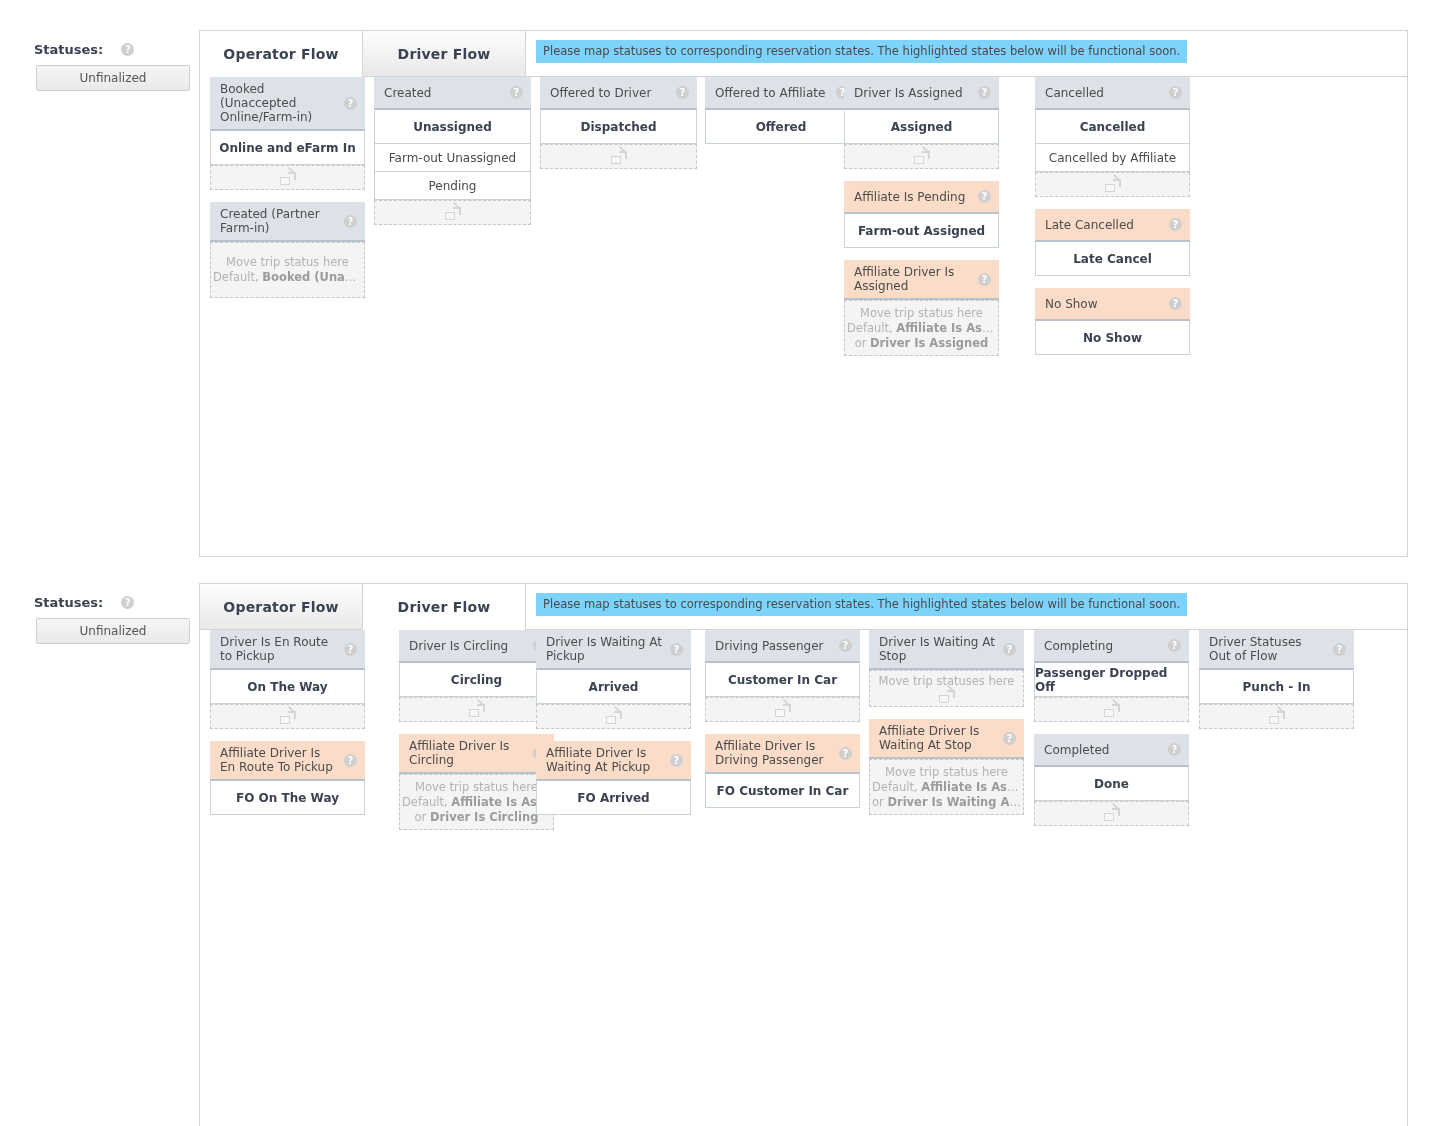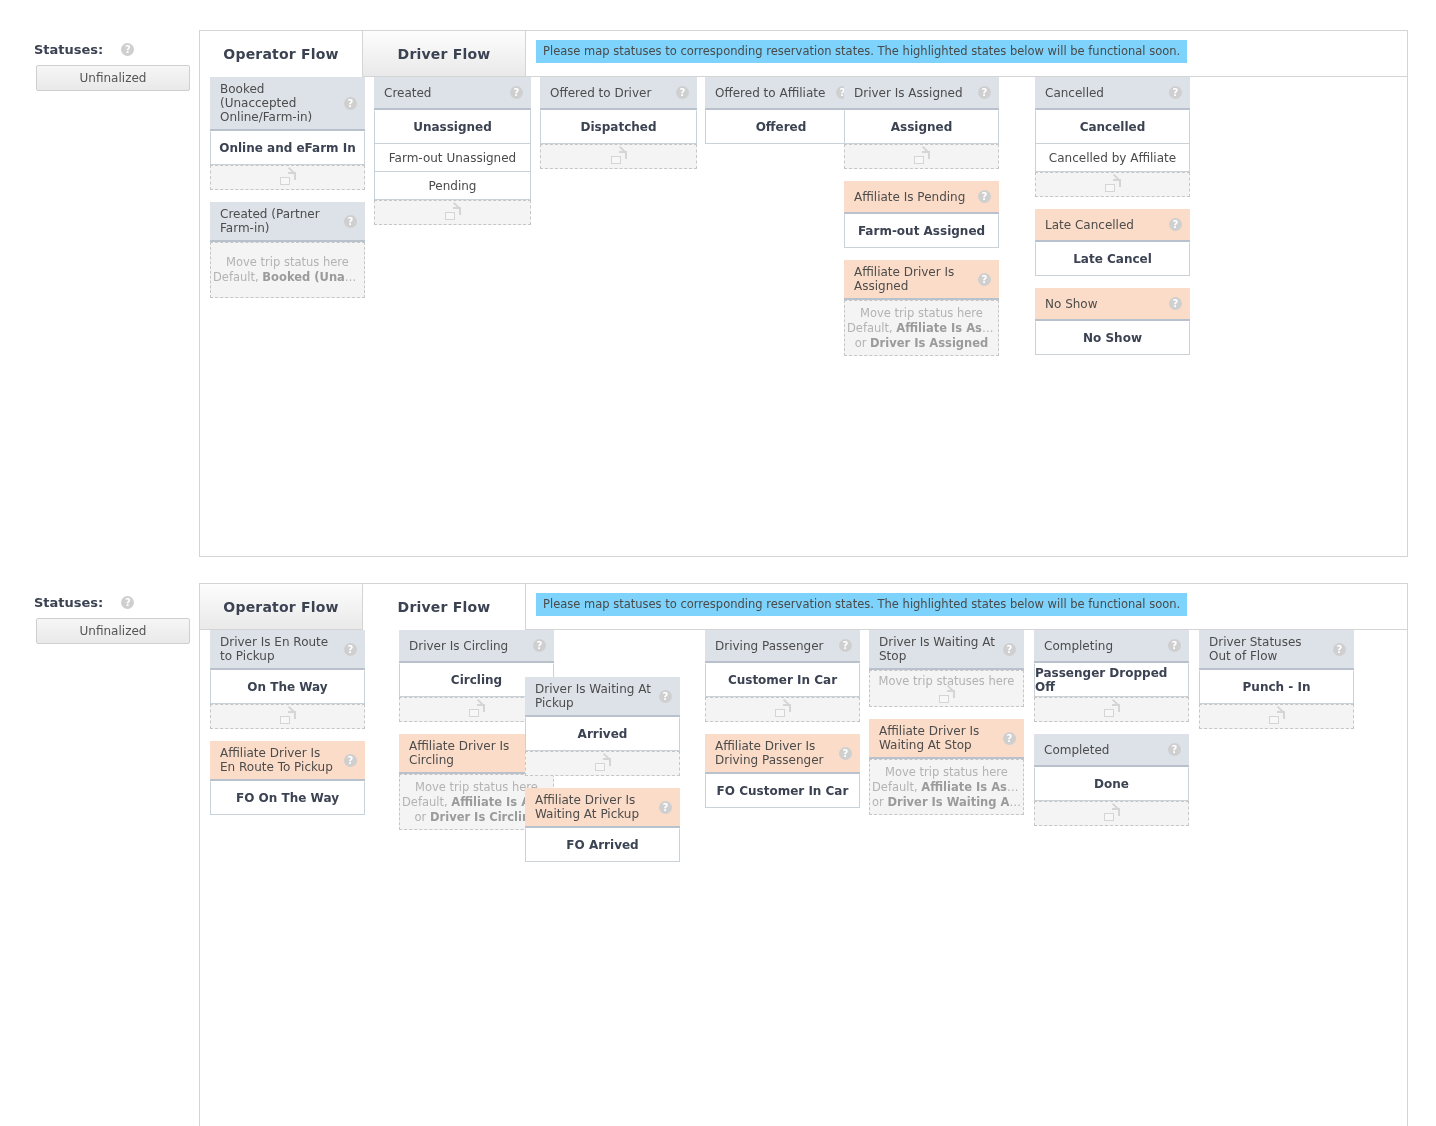--- a/index.html
+++ b/index.html
@@ -399,21 +399,21 @@
               <span class="help">?</span>
             </div>
             <div class="card-body"></div>
             <div class="dropzone empty-big">
               <div class="dz-line">Move trip status here</div>
               <div class="dz-line">Default, <b>Affiliate Is Assig...</b></div>
               <div class="dz-line">or <b>Driver Is Circling</b></div>
             </div>
           </div>
         </div>
-        <div class="col" style="left: 325px; width: 155px; margin-top: 47px;">
+        <div class="col" style="left: 336px; width: 155px;">
           <div class="card">
             <div class="card-head">
               <span class="ttl">Driver Is Waiting At Pickup</span>
               <span class="help">?</span>
             </div>
             <div class="card-body">
               <div class="status bold first tall">Arrived</div>
             </div>
             <div class="dropzone">
               <div class="dz-icon">

